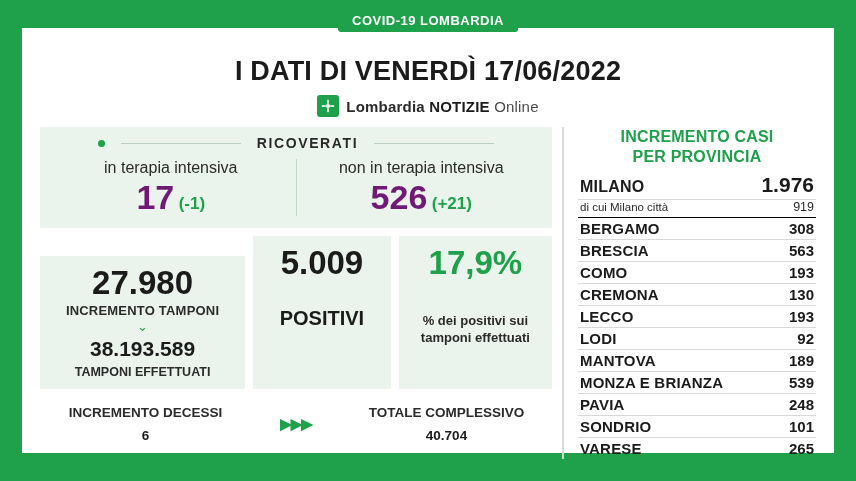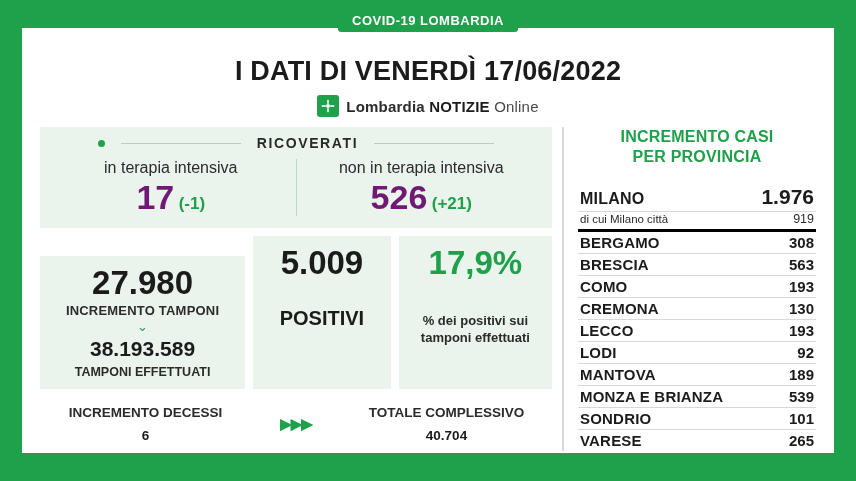--- a/index.html
+++ b/index.html
@@ -260,21 +260,21 @@
     margin-top: 8px;
   }
 
   
   .prov-title {
     text-align: center;
     color: #1fa04a;
     font-weight: bold;
     font-size: 16px;
     line-height: 1.25;
-    margin-bottom: 16px;
+    margin-bottom: 4px;
     letter-spacing: 0.2px;
   }
   .prov-list {
     display: flex;
     flex-direction: column;
     flex: 1;
   }
   .prov-row {
     display: flex;
     align-items: baseline;
@@ -294,21 +294,21 @@
   .prov-val {
     color: #1b1b1b;
     font-weight: bold;
   }
   .prov-row.first .prov-name { font-size: 16px; }
   .prov-row.first .prov-val { font-size: 21px; }
   .prov-sub {
     display: flex;
     align-items: baseline;
     justify-content: space-between;
-    border-bottom: 3px solid #000000;
+    border-bottom: 1px solid #000000;
     padding: 0 2px 3px 2px;
     font-size: 11.5px;
     color: #2b2b2b;
   }
   .prov-sub .v { font-size: 12.5px; font-weight: normal; }
 </style>
 </head>
 <body>
 
 <div class="poster">
@@ -449,20 +449,24 @@
           </div>
           <div class="prov-row">
             <span class="prov-name">MANTOVA</span>
             <span class="prov-val">189</span>
           </div>
           <div class="prov-row">
             <span class="prov-name">MONZA E BRIANZA</span>
             <span class="prov-val">539</span>
           </div>
           <div class="prov-row">
+            <span class="prov-name">PAVIA</span>
+            <span class="prov-val">248</span>
+          </div>
+          <div class="prov-row">
             <span class="prov-name">SONDRIO</span>
             <span class="prov-val">101</span>
           </div>
           <div class="prov-row">
             <span class="prov-name">VARESE</span>
             <span class="prov-val">265</span>
           </div>
 
         </div>
       </div>

